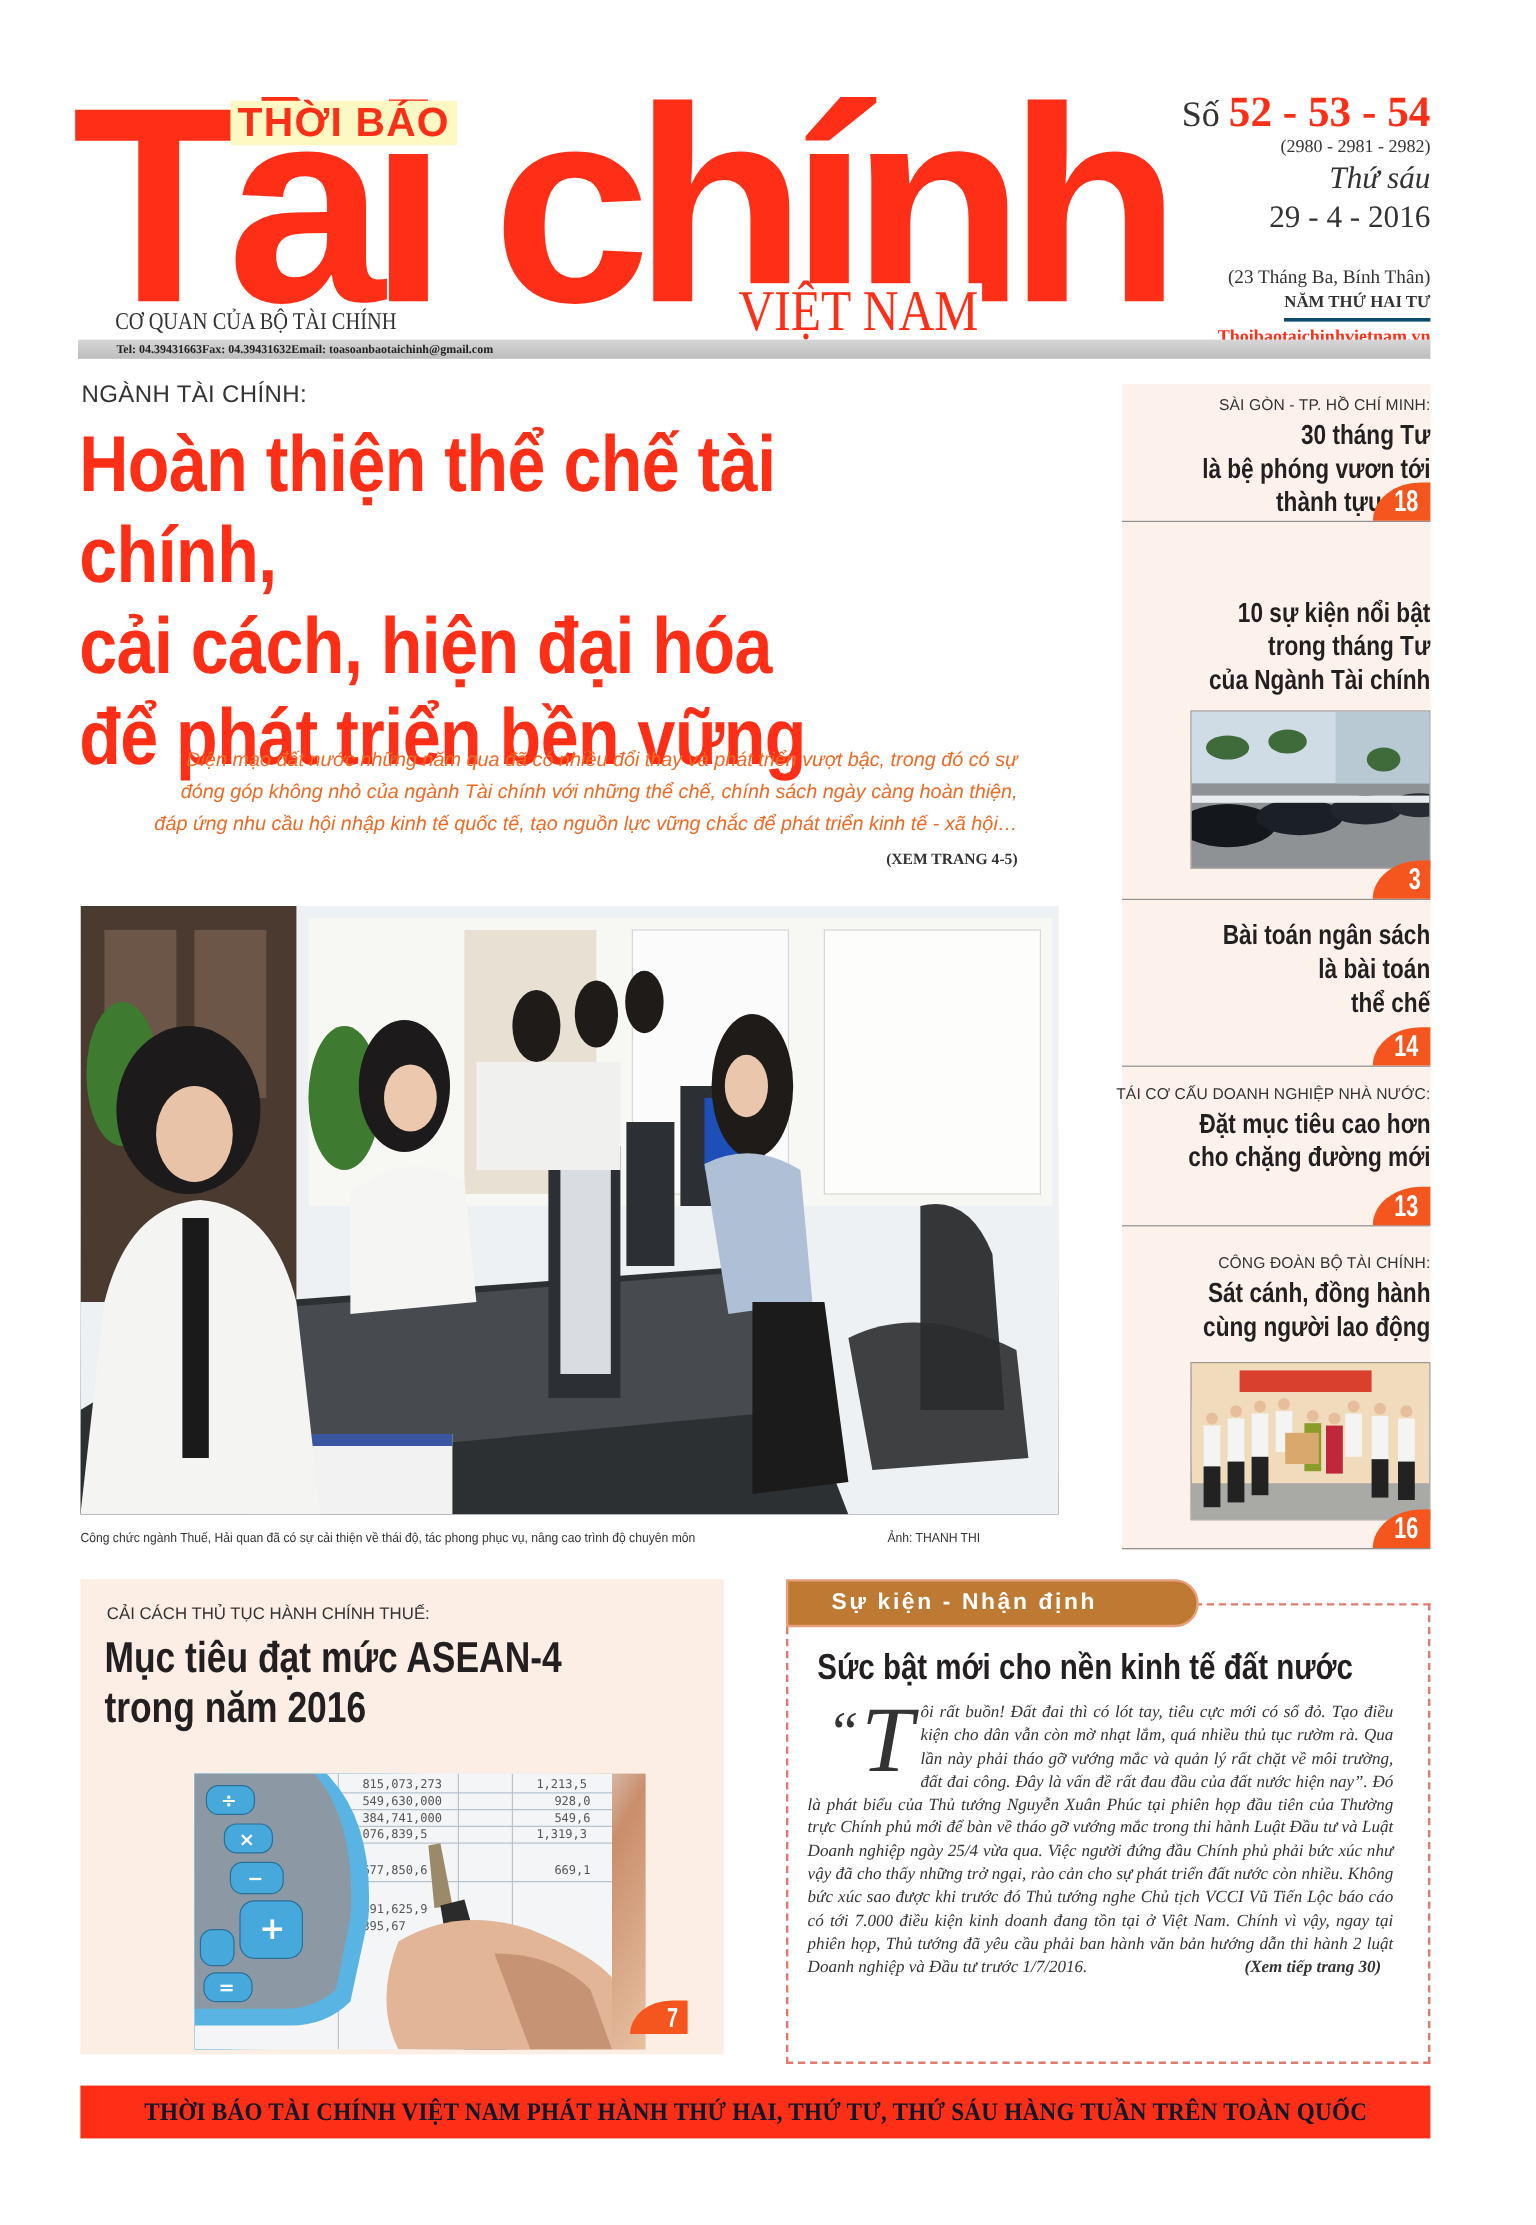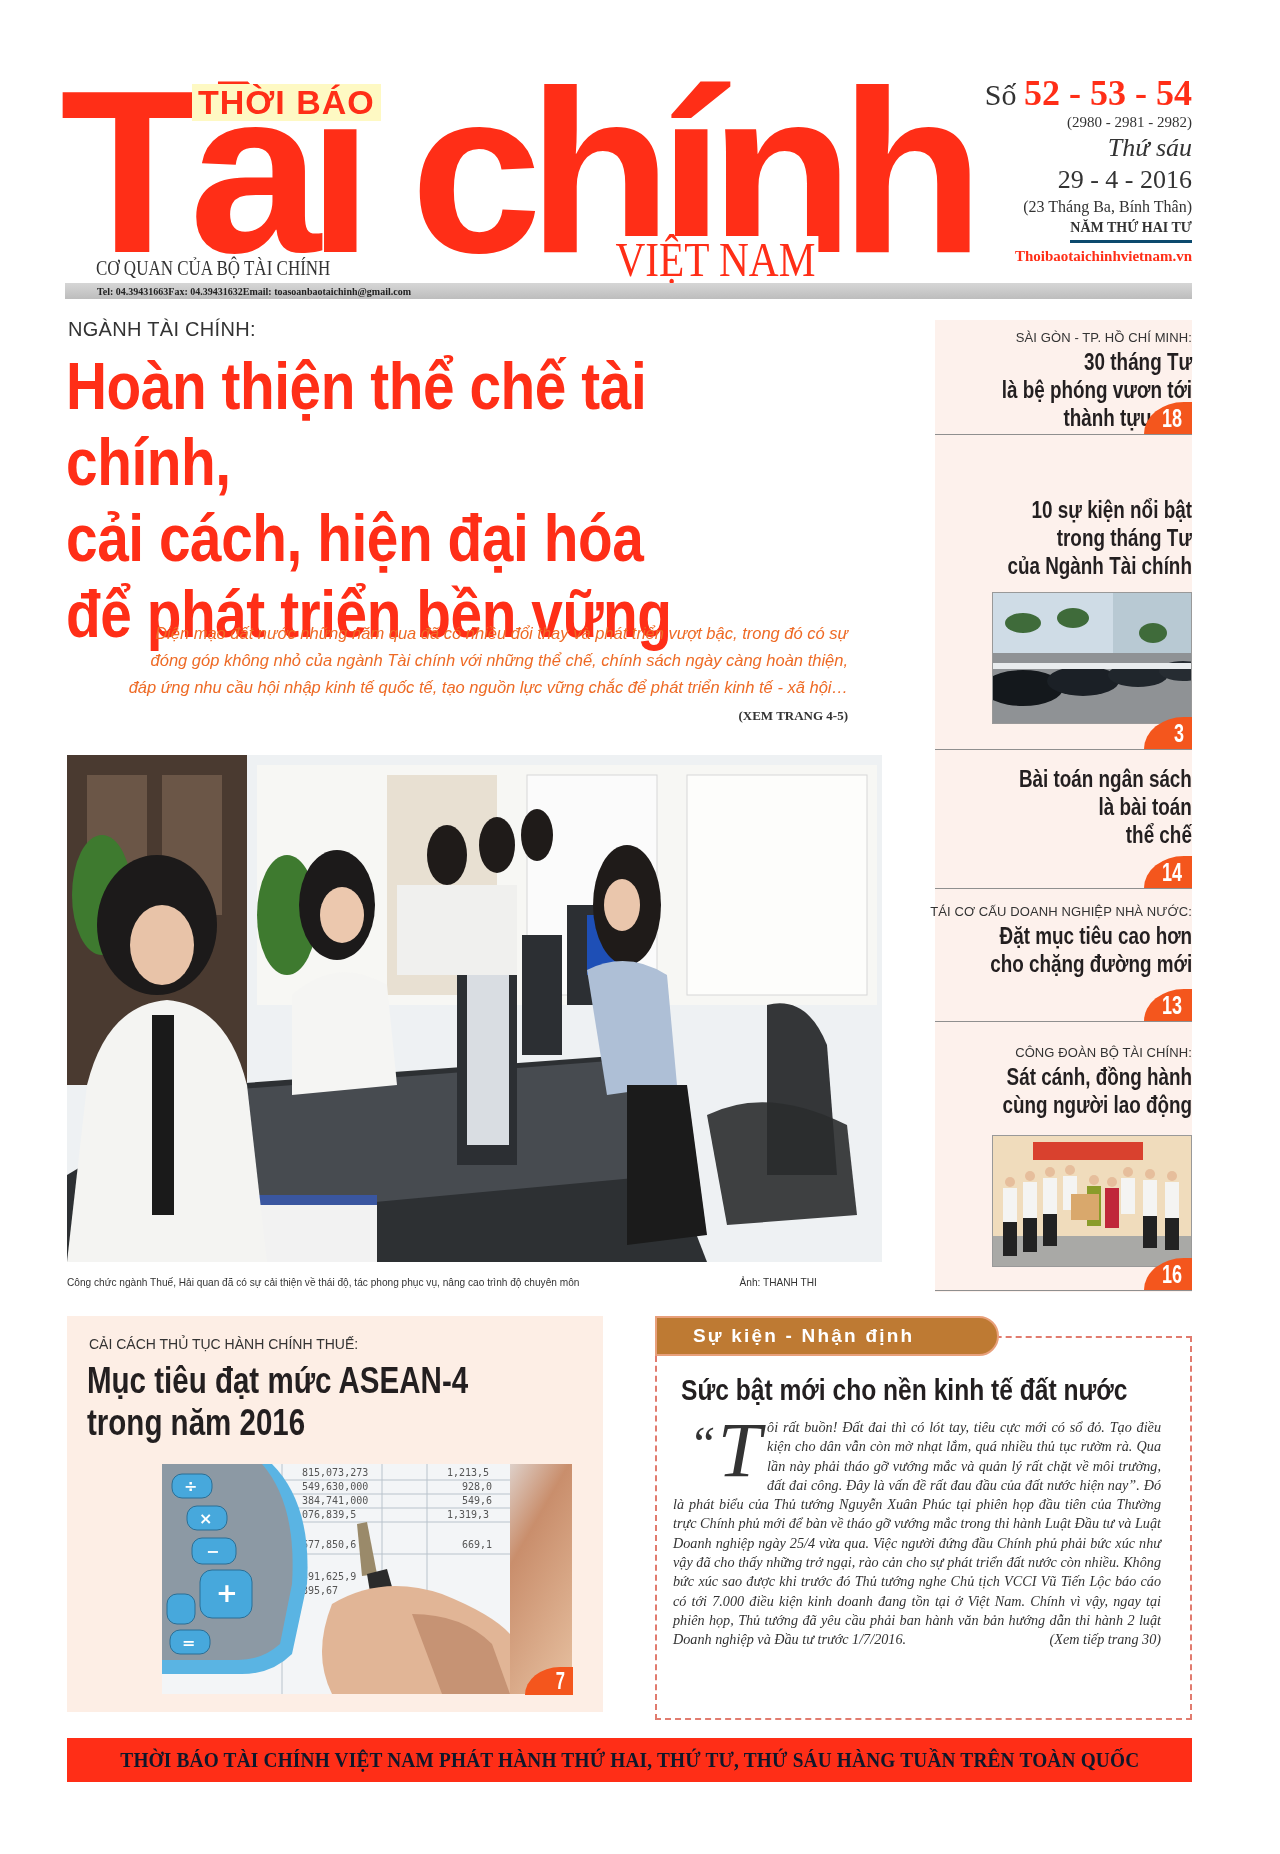--- a/index.html
+++ b/index.html
@@ -34,21 +34,21 @@
     line-height: 1; transform: scaleX(0.86); transform-origin: left top; white-space: nowrap;
     background: #fff; padding: 0 4px;
   }
 
   .issue-box { right: 88px; top: 76px; width: 240px; text-align: right; font-family: "Liberation Serif", serif; color: #333; }
   .issue-no { font-size: 30px; line-height: 34px; }
   .issue-no .red { color: #ff2e17; font-weight: 700; font-size: 36px; }
   .issue-serial { font-size: 15px; line-height: 20px; }
   .issue-weekday { font-size: 26px; font-style: italic; line-height: 32px; }
   .issue-date { font-size: 26px; line-height: 32px; }
-  .issue-lunar { font-size: 16px; line-height: 22px; }
+  .issue-lunar { font-size: 16px; line-height: 22px; margin-top: 24px; }
   .issue-year { font-size: 14px; font-weight: 700; line-height: 20px; display: inline-block; border-bottom: 3px solid #0c4a6e; padding-bottom: 2px; }
   .issue-site { font-size: 15px; font-weight: 700; color: #ff2e17; line-height: 26px; }
 
   .contact-bar {
     left: 65px; top: 283px; width: 1127px; height: 16px;
     background: linear-gradient(#d6d6d6, #bdbdbd);
     font-family: "Liberation Serif", serif; font-size: 10px; font-weight: 700; color: #222;
     display: flex; align-items: center; padding-left: 32px; 
   }
 
@@ -95,21 +95,21 @@
 
   
   .asean-box { left: 67px; top: 1316px; width: 536px; height: 396px; background: #fdeee5; }
   .asean-kicker { position: absolute; left: 22px; top: 20px; font-size: 14px; color: #333; }
   .asean-title {
     position: absolute; left: 20px; top: 44px; width: 520px;
     font-weight: 700; font-size: 36px; line-height: 42px; color: #231f20;
     transform: scaleX(0.82); transform-origin: left top;
   }
   .asean-photo {
-    position: absolute; left: 95px; top: 148px; width: 410px; height: 230px; overflow: hidden;
+    position: absolute; left: 95px; top: 162px; width: 376px; height: 230px; overflow: hidden;
     background: linear-gradient(120deg, #3b93c9 0%, #5db0df 30%, #f2f4f6 38%, #e6e9ec 60%, #c98e6c 75%, #e7c1a1 100%);
   }
   .asean-badge { left: auto; right: 30px; top: 351px; width: 48px; height: 28px; font-size: 23px; }
 
   
   .opinion-box { left: 655px; top: 1316px; width: 537px; height: 404px; }
   .opinion-border {
     position: absolute; left: 0; top: 20px; right: 0; bottom: 0;
     border: 2px dashed #e17b6e;
   }
@@ -131,21 +131,21 @@
     text-align: justify;
   }
   .dropcap-quote {
     float: left; font-family: "Liberation Serif", serif; font-style: italic; font-size: 48px; line-height: 40px;
     color: #333; margin: 6px 2px 0 16px;
   }
   .dropcap-letter {
     float: left; font-family: "Liberation Serif", serif; font-style: italic; font-size: 78px; line-height: 64px;
     color: #333; margin: 0 6px 0 0;
   }
-  .opinion-more { font-weight: 400; float: right; }
+  .opinion-more { font-weight: 700; float: right; margin-right: 10px; }
 
   
   .footer-banner {
     left: 67px; top: 1738px; width: 1125px; height: 44px; background: #ff2e17;
     color: #0f172a; font-family: "Liberation Serif", serif; font-weight: 700; font-size: 21px;
     display: flex; align-items: center; justify-content: center; white-space: nowrap;
     letter-spacing: 0.2px;
   }
   .footer-banner span { display: inline-block; transform: scaleX(0.92); }
 

